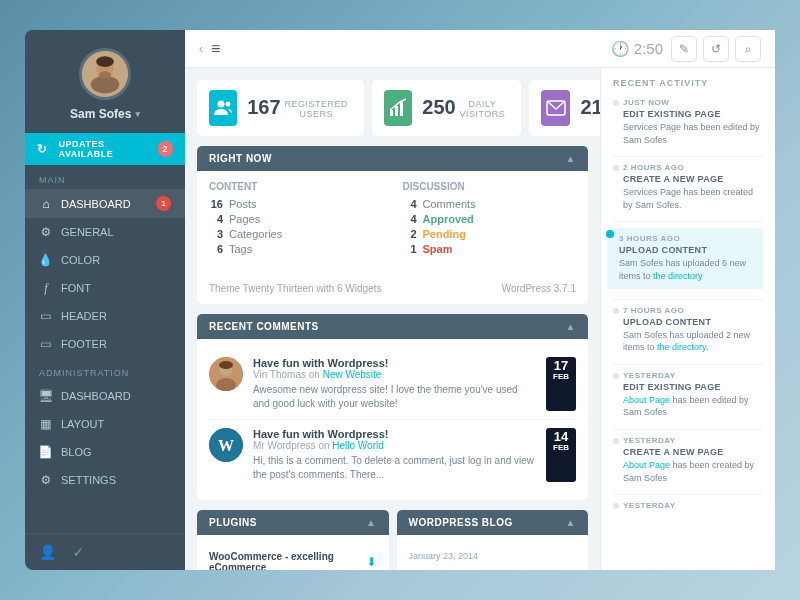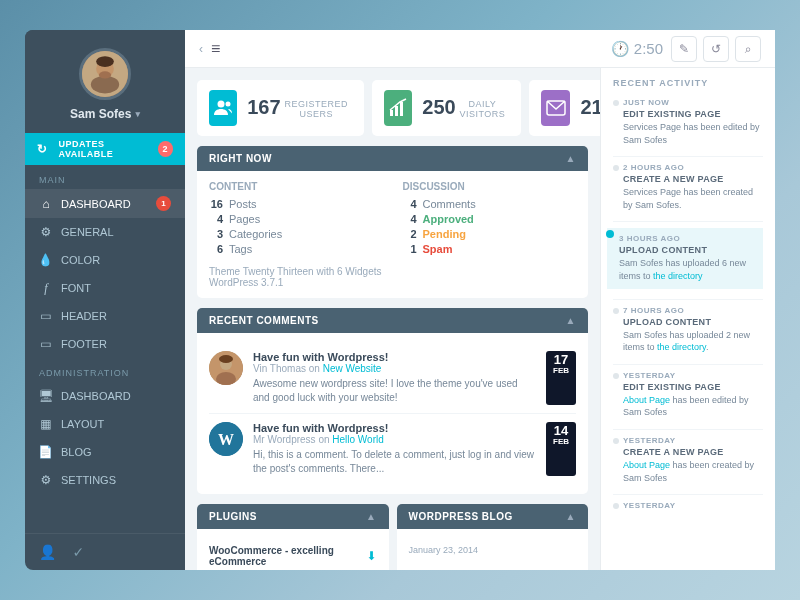--- a/index.html
+++ b/index.html
@@ -254,22 +254,22 @@
     }
 
     .right-now-num { font-weight: 700; color: #3a4a5a; min-width: 14px; text-align: right; }
     .right-now-label { color: #789; }
 
     .approved { color: #4caf7d; font-weight: 600; }
     .pending { color: #f7a440; font-weight: 600; }
     .spam { color: #e74c3c; font-weight: 600; }
 
     .right-now-footer {
-      font-size: 10px; color: #9ab; margin-top: 8px;
-      display: flex; justify-content: space-between; flex-direction: column;
+      font-size: 10px; color: #9ab; margin-top: 25px;
+      display: flex; justify-content: space-between;
     }
 
     
     .comment-item {
       display: flex; gap: 10px;
       padding: 8px 0;
       border-bottom: 1px solid #f0f4f7;
     }
 
     .comment-item:last-child { border-bottom: none; }

